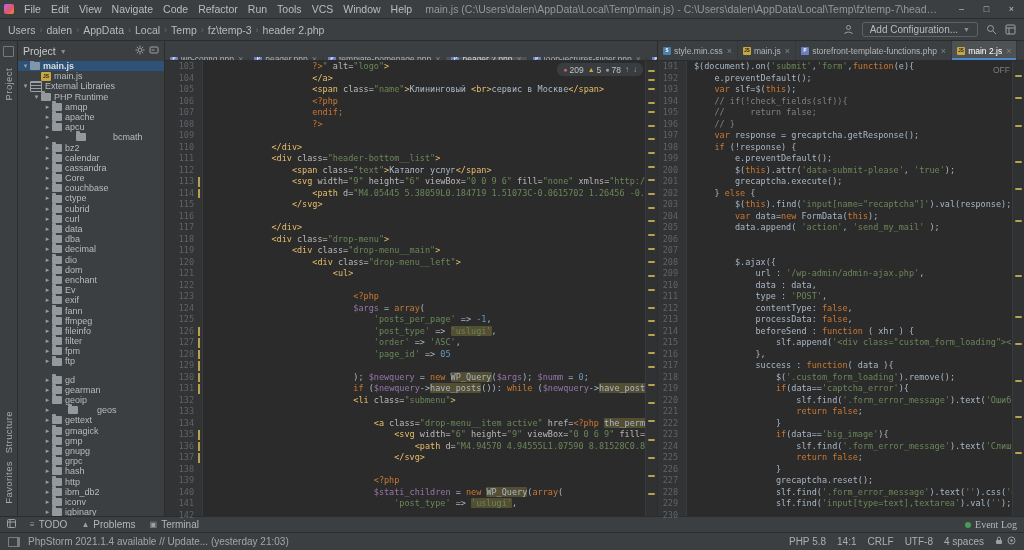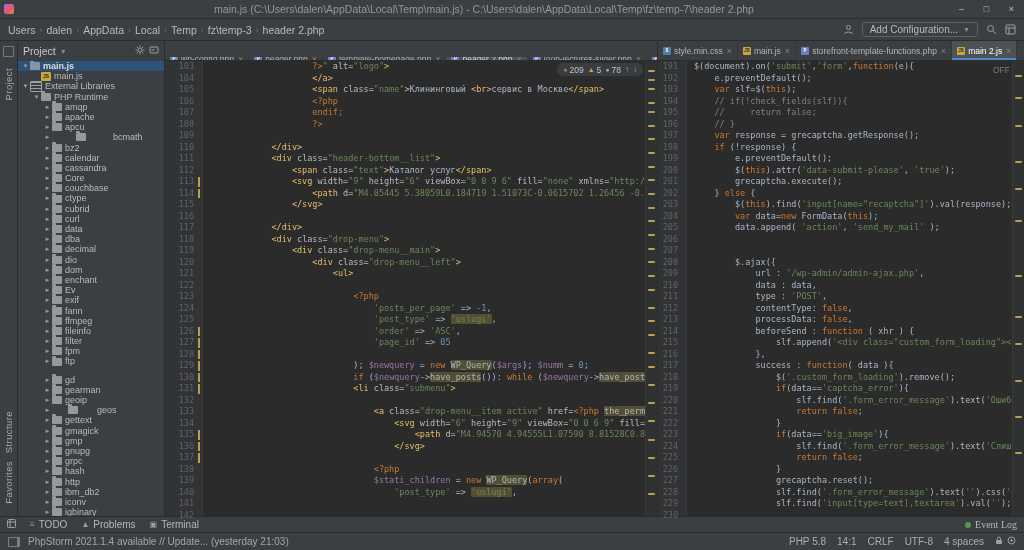--- a/index.html
+++ b/index.html
@@ -111,20 +111,33 @@
   .sb-right{display:flex;align-items:center;gap:11px;}
   .sb-item{white-space:nowrap;}
 </style>
 </head>
 <body>
 
 <div class="app">
 
   <div class="titlebar">
     <span class="app-logo"></span>
+    <div class="menus">
+        <span class="menu-item">File</span>
+        <span class="menu-item">Edit</span>
+        <span class="menu-item">View</span>
+        <span class="menu-item">Navigate</span>
+        <span class="menu-item">Code</span>
+        <span class="menu-item">Refactor</span>
+        <span class="menu-item">Run</span>
+        <span class="menu-item">Tools</span>
+        <span class="menu-item">VCS</span>
+        <span class="menu-item">Window</span>
+        <span class="menu-item">Help</span>
+      </div>
     <div class="title-text">main.js (C:\Users\dalen\AppData\Local\Temp\main.js) - C:\Users\dalen\AppData\Local\Temp\fz\temp-7\header 2.php</div>
     <div class="win-controls">
       <span class="win-btn">–</span>
       <span class="win-btn">□</span>
       <span class="win-btn">×</span>
     </div>
   </div>
 
   <div class="navbar">
     <div class="breadcrumbs">
@@ -541,20 +554,21 @@
               <div class="cline"><span class="t-t">                    &lt;path</span><span class="t-a"> d=</span><span class="t-s">"M4.05445 5.38059L0.184719 1.51073C-0.0615702 1.26456 -0.0615702 0.861543 0.184719 0.615376C0.43"</span></div>
               <div class="cline"><span class="t-t">                &lt;/svg&gt;</span></div>
               <div class="cline"></div>
               <div class="cline"><span class="t-t">            &lt;/div&gt;</span></div>
               <div class="cline"><span class="t-t">            &lt;div</span><span class="t-a"> class=</span><span class="t-s">"drop-menu"</span><span class="t-t">&gt;</span></div>
               <div class="cline"><span class="t-t">                &lt;div</span><span class="t-a"> class=</span><span class="t-s">"drop-menu__main"</span><span class="t-t">&gt;</span></div>
               <div class="cline"><span class="t-t">                    &lt;div</span><span class="t-a"> class=</span><span class="t-s">"drop-menu__left"</span><span class="t-t">&gt;</span></div>
               <div class="cline"><span class="t-t">                        &lt;ul&gt;</span></div>
               <div class="cline"></div>
               <div class="cline"><span class="t-k">                            &lt;?php</span></div>
+              <div class="cline"><span class="t-v">                            $args</span><span class="t-d"> = </span><span class="t-k">array</span><span class="t-d">(</span></div>
               <div class="cline"><span class="t-s">                                'posts_per_page'</span><span class="t-d"> =&gt; </span><span class="t-n">-1</span><span class="t-d">,</span></div>
               <div class="cline"><span class="t-s">                                'post_type'</span><span class="t-d"> =&gt; </span><span class="t-s t-h">'uslugi'</span><span class="t-d">,</span></div>
               <div class="cline"><span class="t-s">                                'order'</span><span class="t-d"> =&gt; </span><span class="t-s">'ASC'</span><span class="t-d">,</span></div>
               <div class="cline"><span class="t-s">                                'page_id'</span><span class="t-d"> =&gt; </span><span class="t-n">05</span></div>
               <div class="cline"></div>
               <div class="cline"><span class="t-d">                            ); </span><span class="t-v">$newquery</span><span class="t-d"> = </span><span class="t-k">new </span><span class="t-d t-h">WP_Query</span><span class="t-d">(</span><span class="t-v">$args</span><span class="t-d">); </span><span class="t-v">$numm</span><span class="t-d"> = </span><span class="t-n">0</span><span class="t-d">;</span></div>
               <div class="cline"><span class="t-k">                            if</span><span class="t-d"> (</span><span class="t-v">$newquery</span><span class="t-d">-&gt;</span><span class="t-f t-h">have_posts</span><span class="t-d">()): </span><span class="t-k">while</span><span class="t-d"> (</span><span class="t-v">$newquery</span><span class="t-d">-&gt;</span><span class="t-f t-h">have_posts</span></div>
               <div class="cline"><span class="t-t">                            &lt;li</span><span class="t-a"> class=</span><span class="t-s">"submenu"</span><span class="t-t">&gt;</span></div>
               <div class="cline"></div>
               <div class="cline"><span class="t-t">                                &lt;a</span><span class="t-a"> class=</span><span class="t-s">"drop-menu__item active"</span><span class="t-a"> href=</span><span class="t-k">&lt;?php </span><span class="t-f t-h">the_permalink</span></div>

